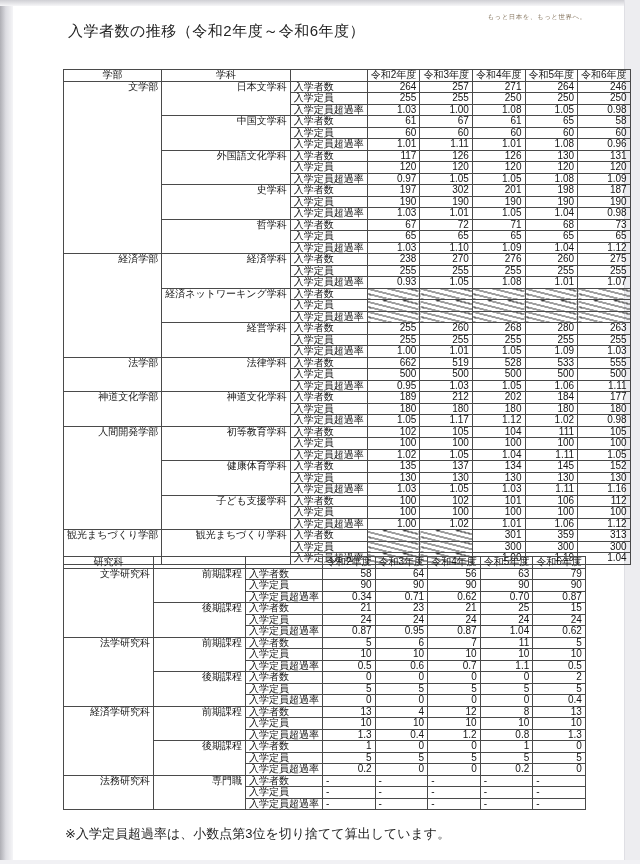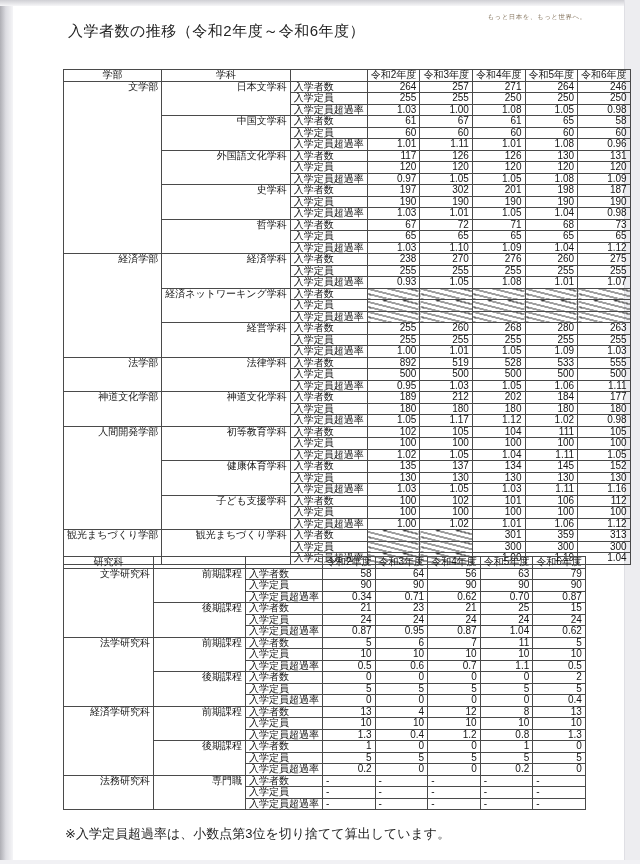--- a/index.html
+++ b/index.html
@@ -279,21 +279,21 @@
         <td class="num">1.00</td>
         <td class="num">1.01</td>
         <td class="num">1.05</td>
         <td class="num">1.09</td>
         <td class="num">1.03</td>
       </tr>
       <tr>
         <td class="fac" rowspan="3">法学部</td>
         <td class="dep" rowspan="3">法律学科</td>
         <td class="met">入学者数</td>
-        <td class="num">892</td>
+        <td class="num">662</td>
         <td class="num">519</td>
         <td class="num">528</td>
         <td class="num">533</td>
         <td class="num">555</td>
       </tr>
       <tr>
         <td class="met">入学定員</td>
         <td class="num">500</td>
         <td class="num">500</td>
         <td class="num">500</td>

